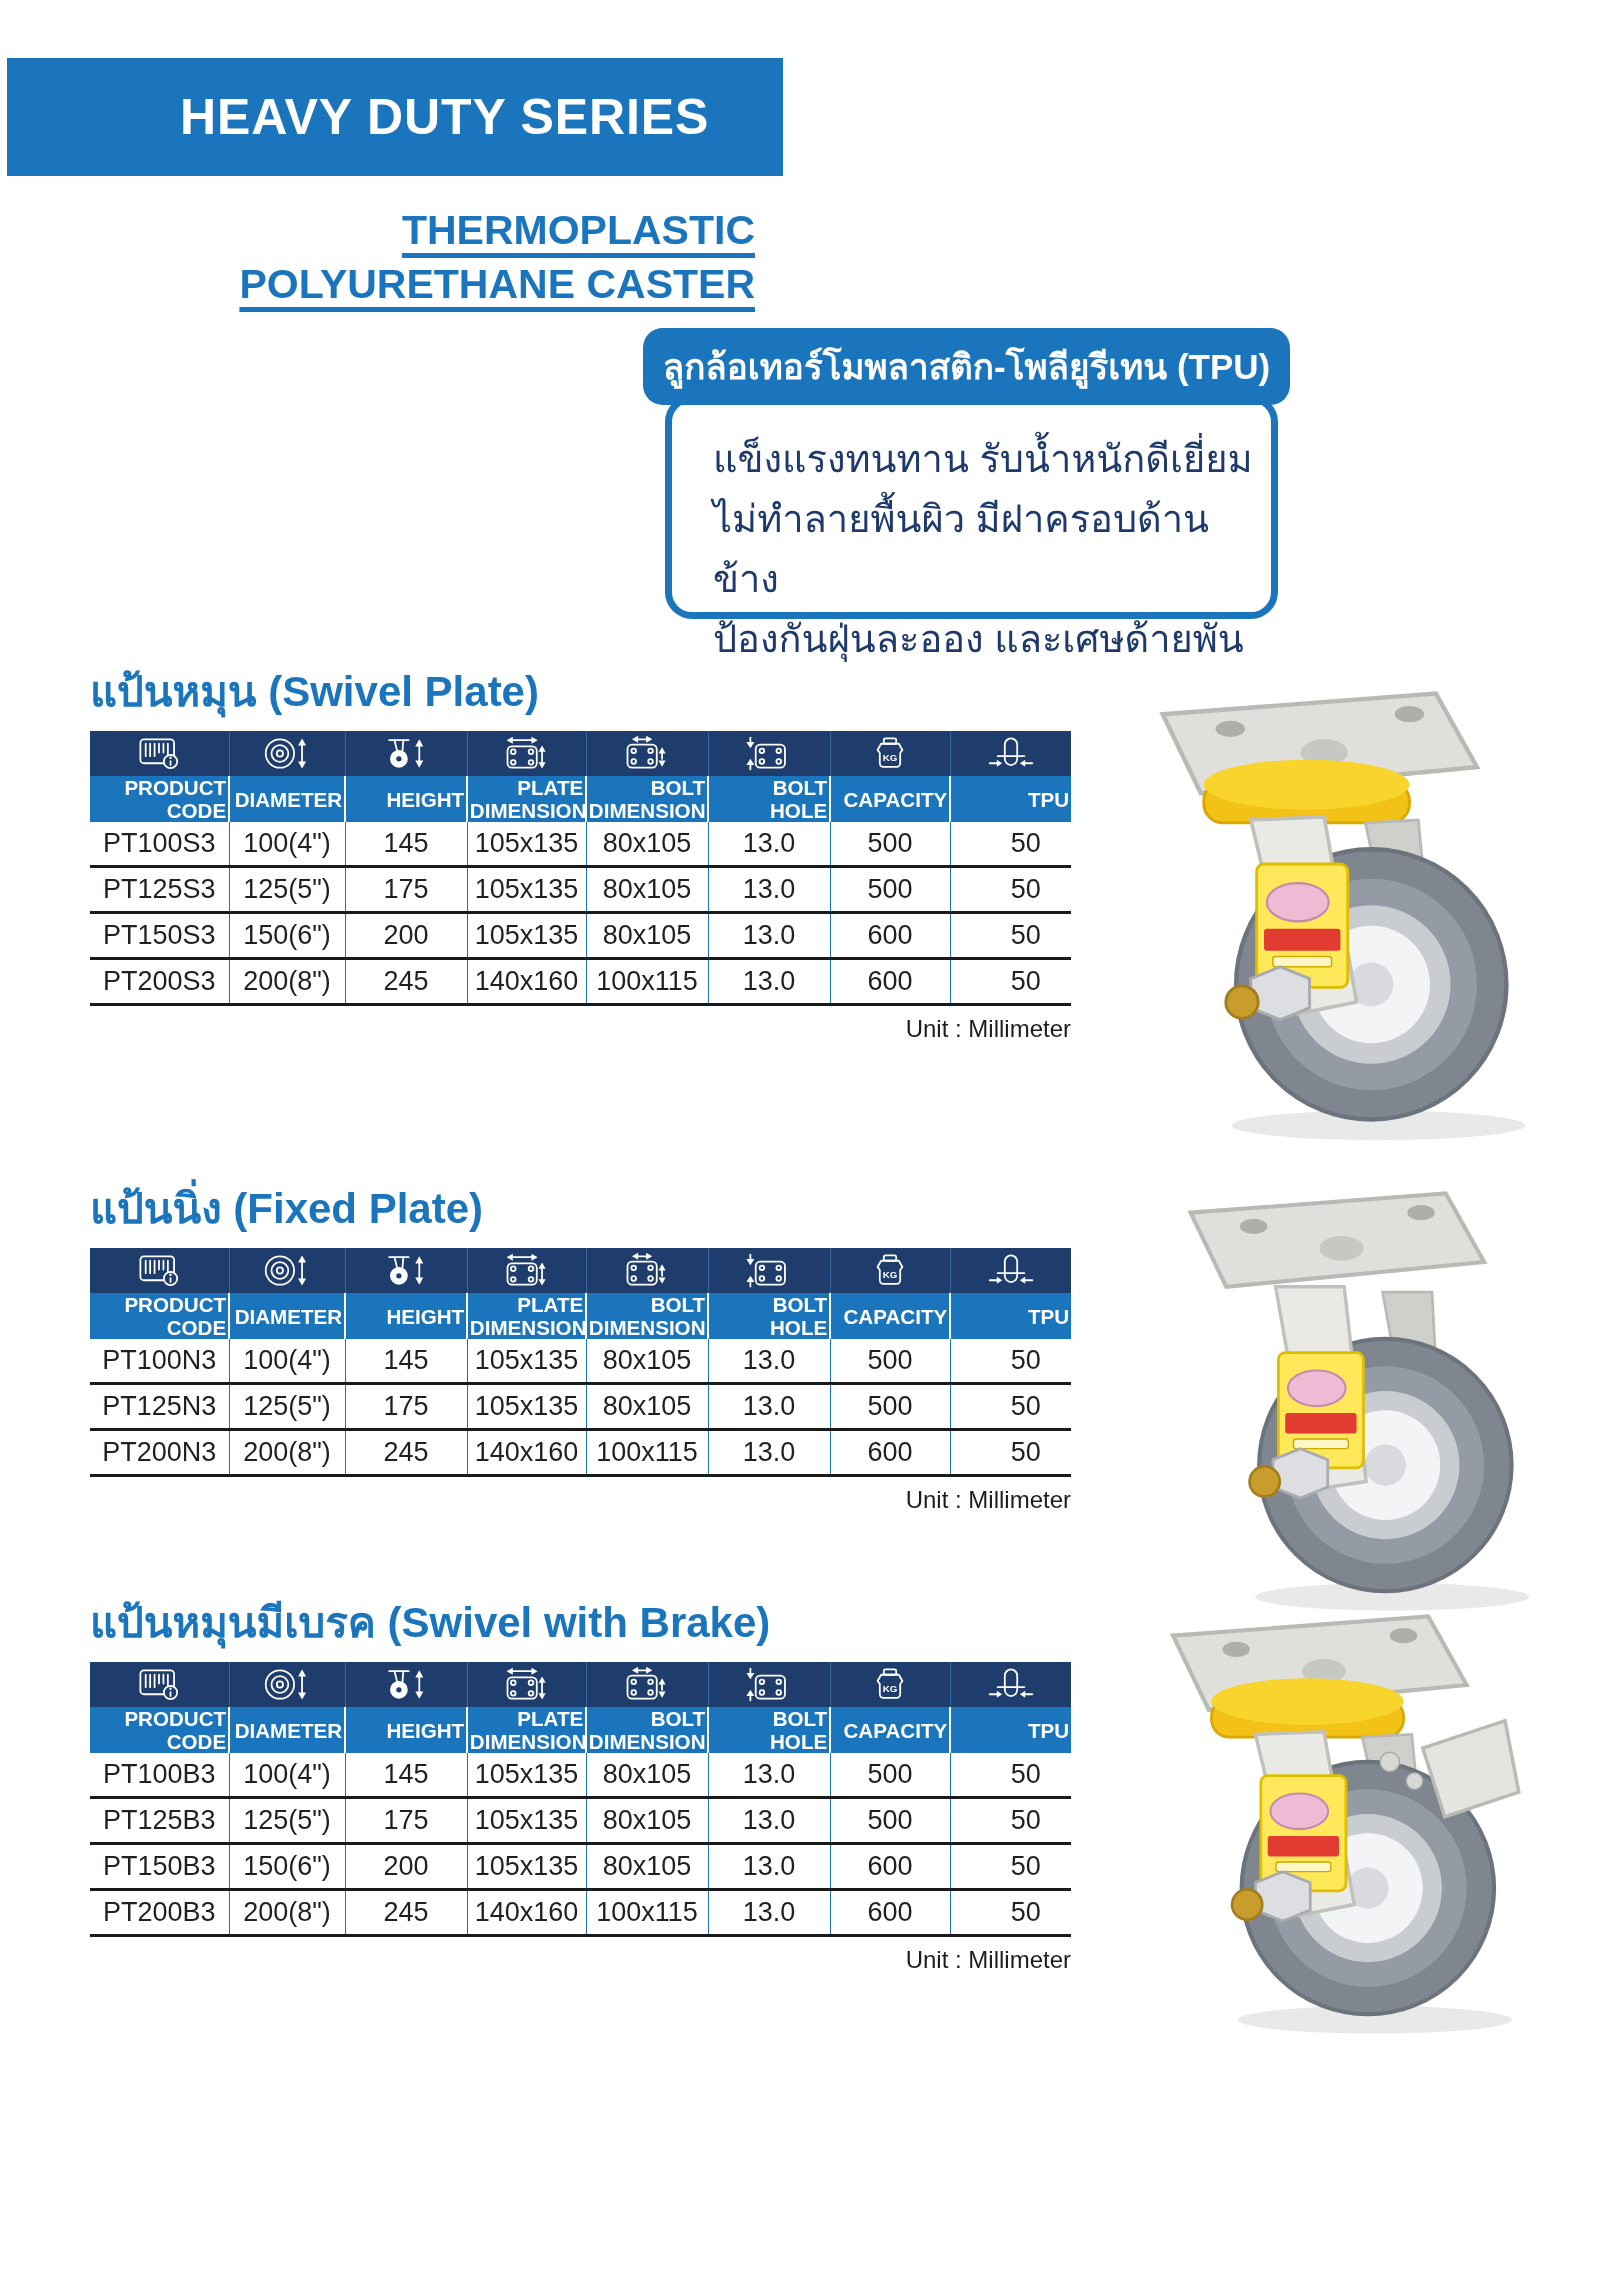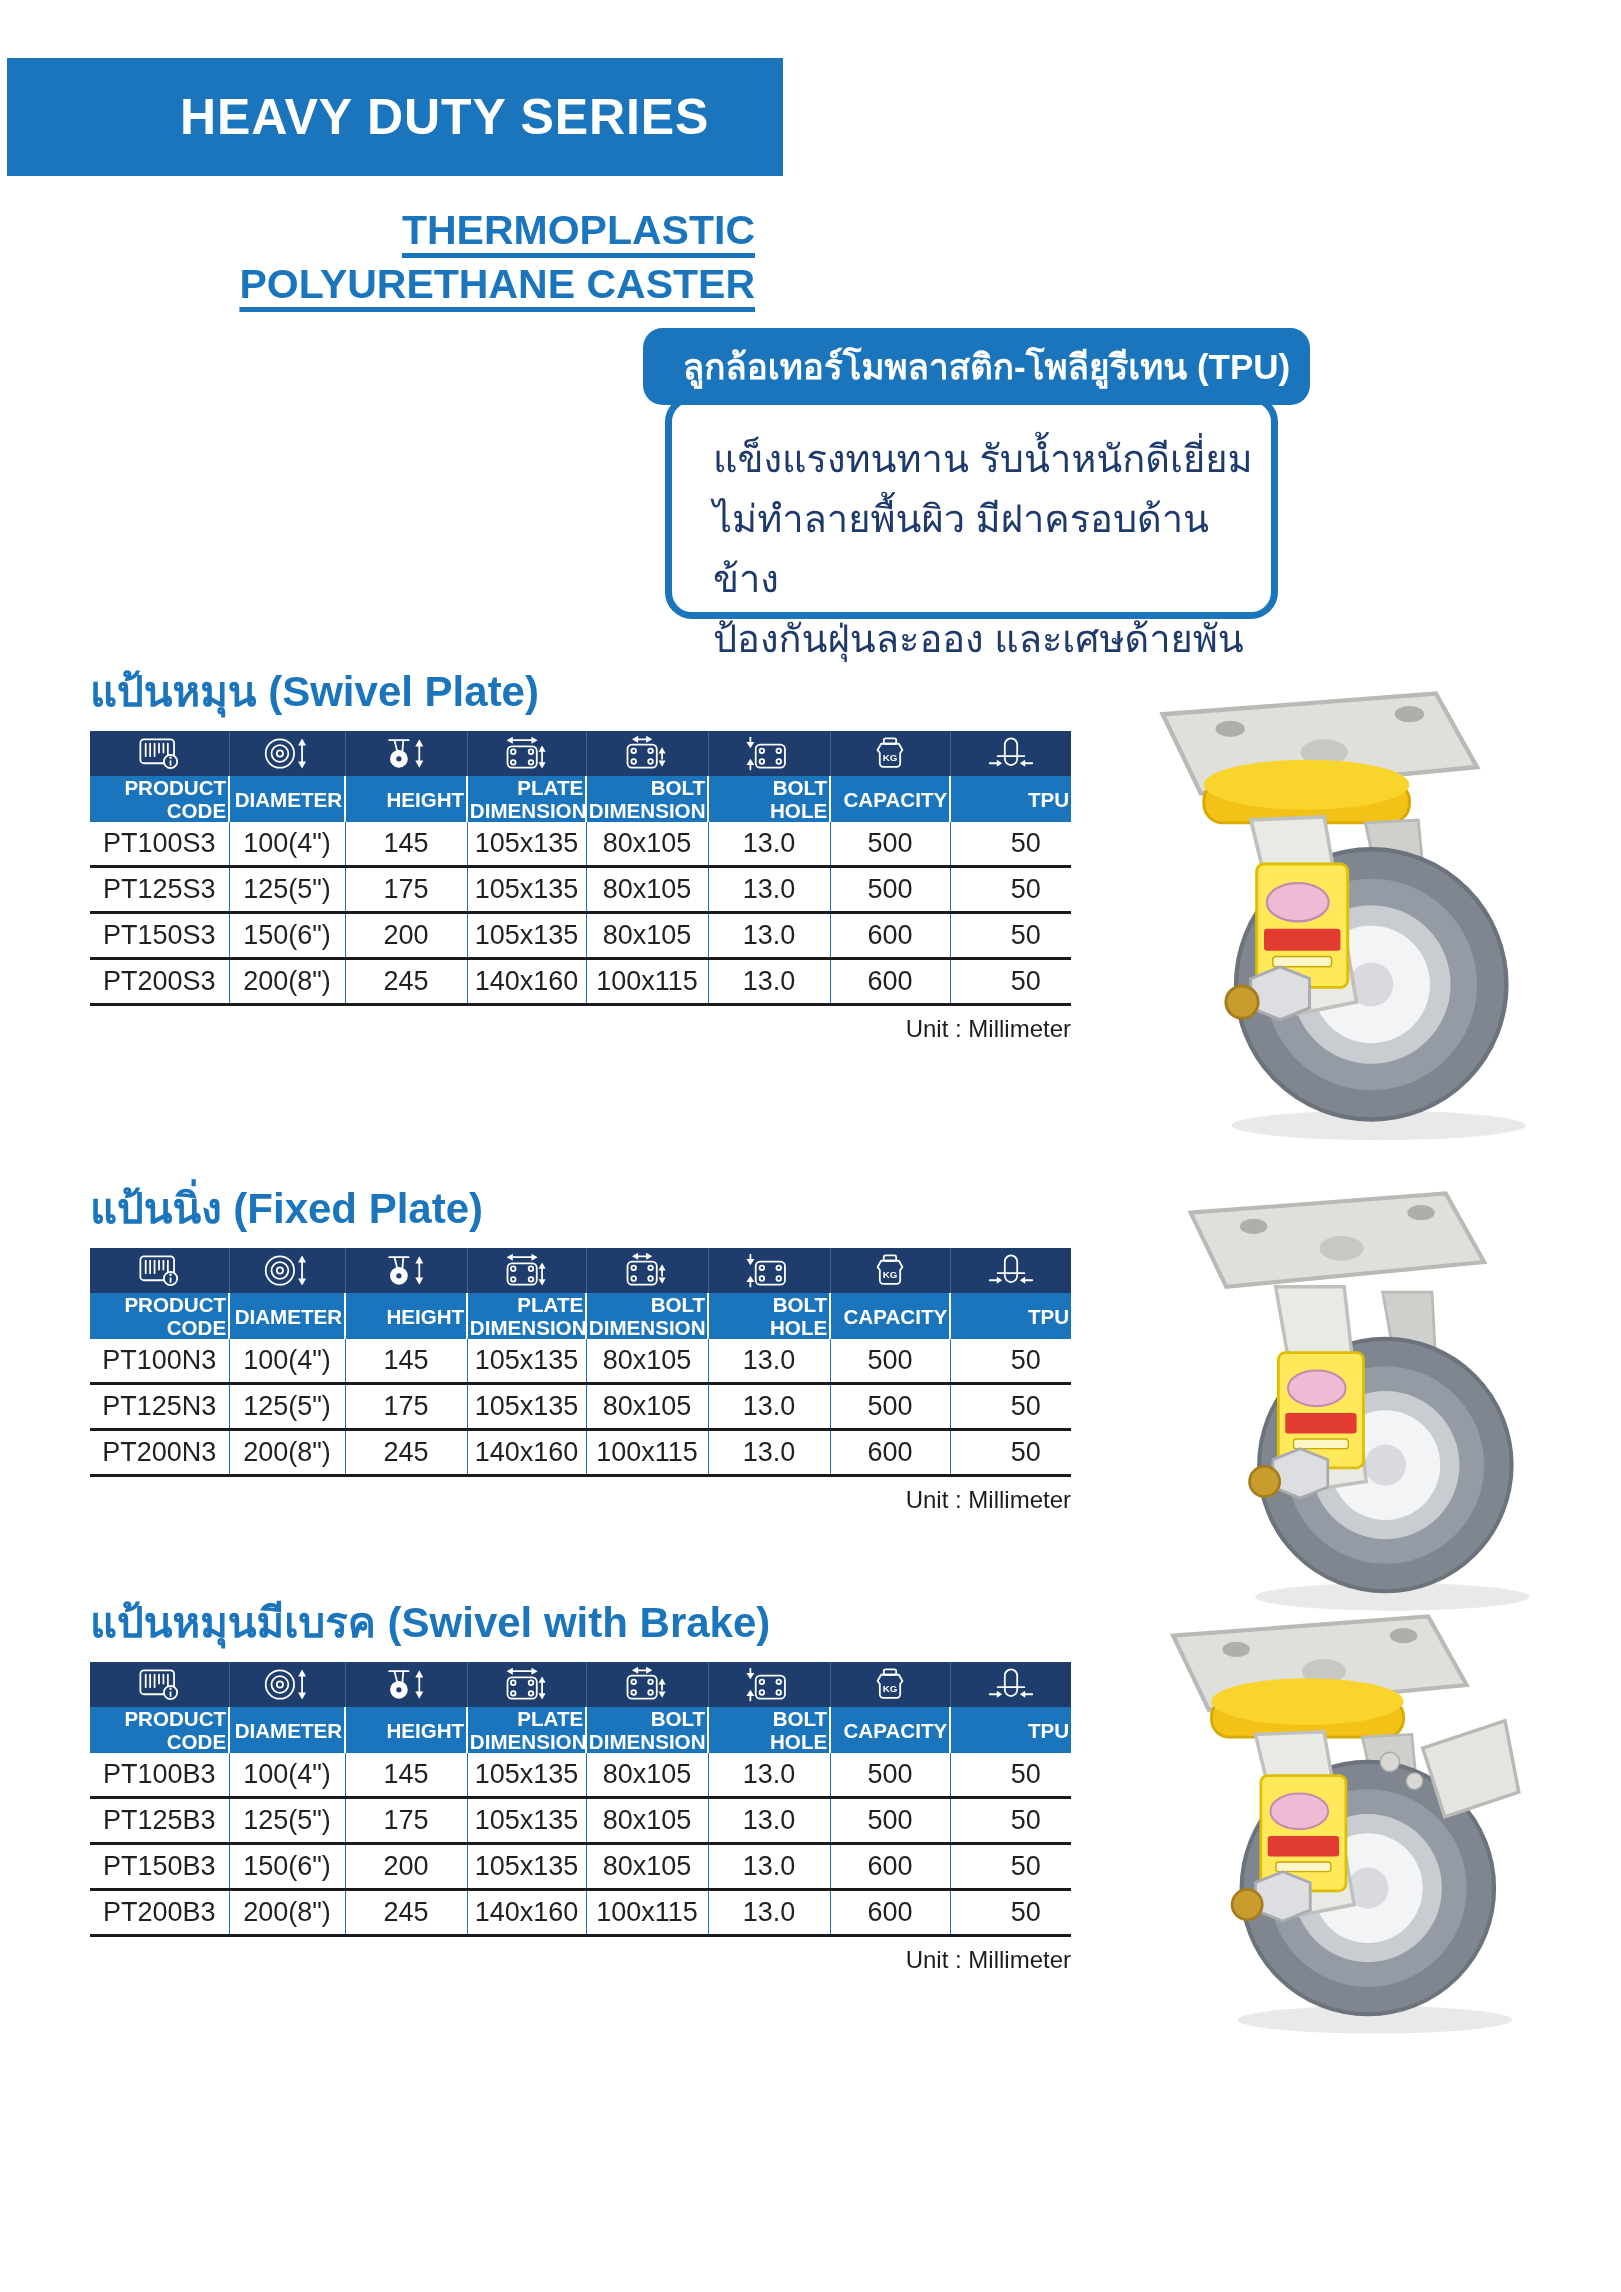--- a/index.html
+++ b/index.html
@@ -12,21 +12,21 @@
              color:#ffffff;font-size:50px;font-weight:bold;letter-spacing:0.9px;}
 
   
   .subtitle{position:absolute;left:0;top:191px;width:755px;text-align:right;
             color:#1b75bc;font-weight:bold;font-size:41px;line-height:1.32;margin-top:12px;}
   .subtitle span{display:block;text-decoration:underline;text-decoration-thickness:4.5px;text-underline-offset:9px;}
 
   
   .info-badge{position:absolute;left:643px;top:328px;width:647px;height:77px;background:#1b75bc;
               border-radius:19.7px;color:#fff;font-size:35px;font-weight:bold;text-align:center;
-              line-height:77px;z-index:2;padding-left:20px;}
+              line-height:77px;z-index:2;}
   .info-box{position:absolute;left:665px;top:395px;width:613px;height:224px;box-sizing:border-box;
             background:#fff;border:7.2px solid #1b75bc;border-radius:27px;z-index:1;
             padding:27px 16px 0 41px;color:#1e3a6c;font-size:38px;font-weight:500;line-height:1.58;}
   .info-box p{margin:0;}
 
   
   .product-section{position:absolute;left:90px;width:981px;}
   .pos-1{top:667px;}
   .pos-2{top:1184px;}
   .pos-3{top:1598px;}

